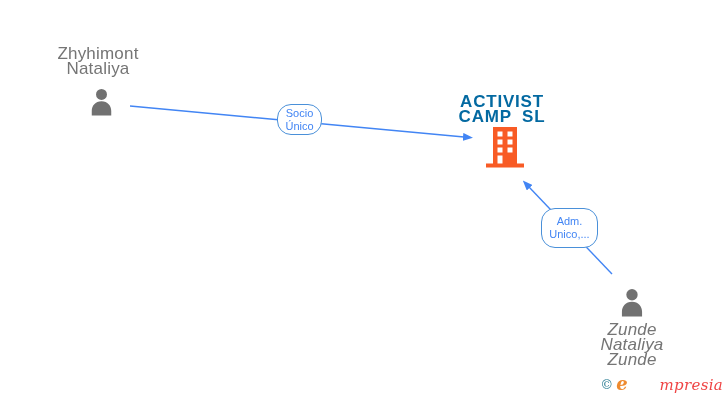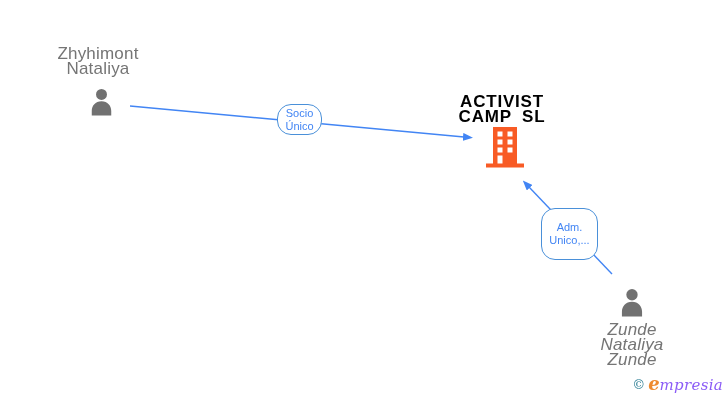--- a/index.html
+++ b/index.html
@@ -12,21 +12,21 @@
 
   .node-name {
     position: absolute;
     text-align: center;
     color: #757575;
     font-size: 17px;
     line-height: 15px;
     letter-spacing: 0.2px;
   }
   .node-name.company {
-    color: #000000;
+    color: #0369a1;
     font-weight: 700;
     letter-spacing: 0.8px;
   }
   .node-name.company .line2 { word-spacing: 5px; }
   .node-name div { white-space: nowrap; }
 
   .icon-wrap { position: absolute; }
 
   .edge-label {
     position: absolute;
@@ -48,21 +48,21 @@
     right: 5px;
     bottom: 6px;
     font-family: "DejaVu Serif", serif;
     font-style: italic;
     font-size: 15px;
     white-space: nowrap;
     cursor: pointer;
   }
   .brand .copy { color: #2e7f95; font-style: normal; font-size: 13px; vertical-align: 1px; margin-right: 3px; }
   .brand .e { color: #ee8a2e; font-size: 18px; font-weight: 700; }
-  .brand .rest { color: #8b5cf6; letter-spacing: 0.3px; }
+  .brand .rest { color: #ef4444; letter-spacing: 0.3px; margin-left: 32px; }
 </style>
 </head>
 <body>
 
 <div class="canvas">
 
   <svg class="edges" viewBox="0 0 728 400">
     <defs>
       <marker id="arrowhead" markerWidth="10" markerHeight="8" refX="1" refY="4" orient="auto" markerUnits="userSpaceOnUse">
         <path d="M0,0 L10,4 L0,8 Z" fill="#4285f4"></path>
@@ -110,21 +110,21 @@
   <div class="node-name" style="left:562px; top:322px; width:140px;font-style:italic;">
     <div>Zunde</div>
     <div>Nataliya</div>
     <div>Zunde</div>
   </div>
 
   <div class="edge-label" style="left:277px; top:104px; width:45px; height:31px;">
     <span>Socio</span>
     <span>Único</span>
   </div>
-  <div class="edge-label" style="left:541px; top:208px; width:57px; height:52px;">
+  <div class="edge-label" style="left:541px; top:208px; width:57px; height:40px;">
     <span>Adm.</span>
     <span>Unico,...</span>
   </div>
 
   <div class="brand">
     <span class="copy">©</span><span class="e">e</span><span class="rest">mpresia</span>
   </div>
 
 </div>
 

